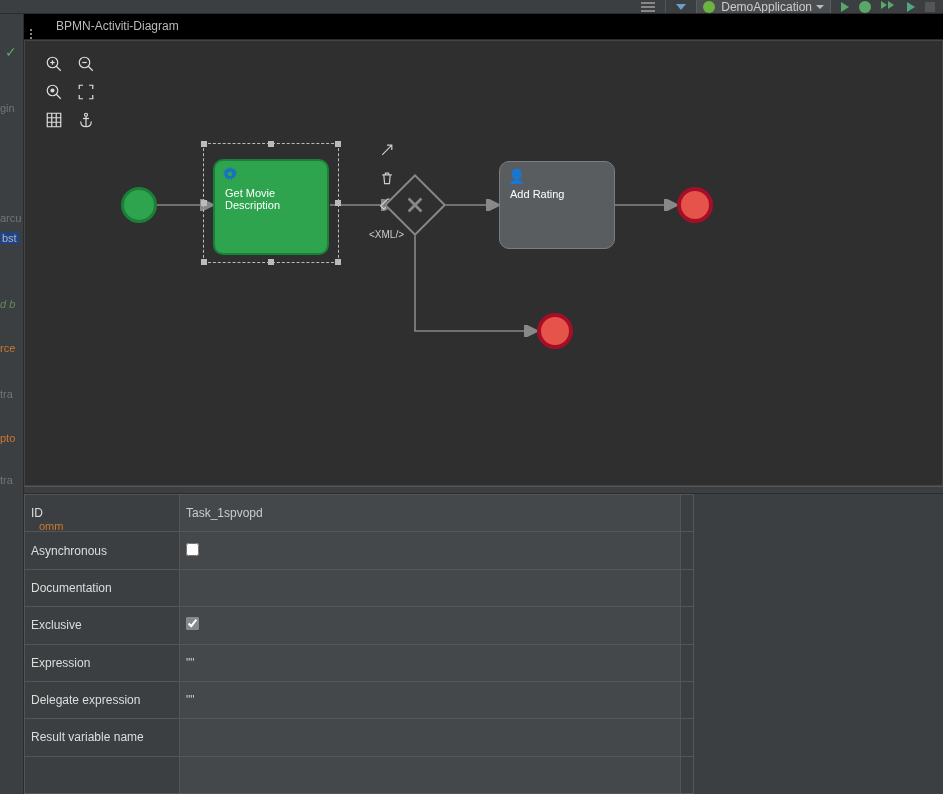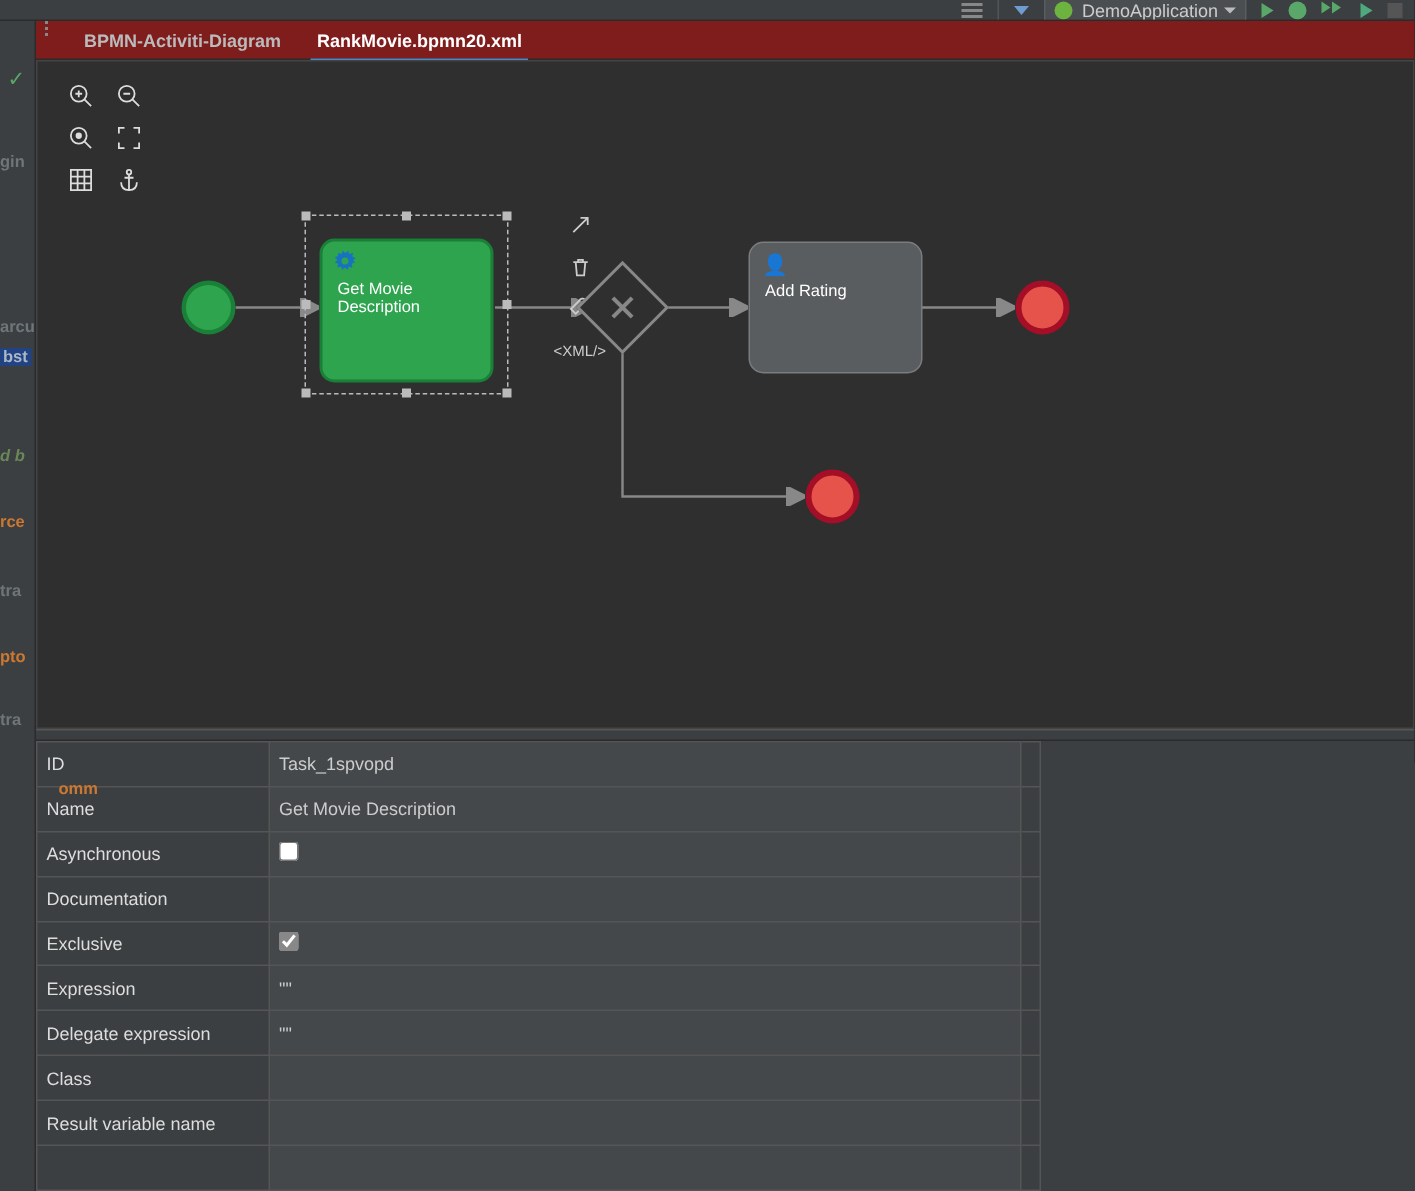--- a/index.html
+++ b/index.html
@@ -16,24 +16,24 @@
   .dbl-tri { position:relative; width:16px; height:12px;}
   .dbl-tri::before,.dbl-tri::after{content:"";position:absolute;width:0;height:0;border-top:4px solid transparent;border-bottom:4px solid transparent;border-left:6px solid #59a869;}
   .dbl-tri::after{ left:7px; }
   .stop-btn { width:10px;height:10px;background:#555; }
   .sep { width:1px;height:18px;background:#555; }
   .hamb { width:14px;height:10px;background:linear-gradient(#888 2px,transparent 2px,transparent 4px,#888 4px,#888 6px,transparent 6px,transparent 8px,#888 8px); }
   
   .body { flex:1; display:flex; min-height:0; }
   .gutter-left { width:24px; background:#3c3f41; border-right:1px solid #2b2b2b; position:relative; color:#6e7679; font-size:11px; }
   .gutter-left .check { position:absolute; top:30px; left:5px; color:#59a869; font-size:14px;}
-  .gutter-left .frag { position:absolute; left:0; white-space:nowrap;font-weight:bold; }
+  .gutter-left .frag { position:absolute; left:0; white-space:nowrap; }
   .editor-col { flex:1; display:flex; flex-direction:column; min-width:0; }
   
-  .tabs { height:26px; background:#7f1d1d; display:flex; align-items:flex-start; border-bottom:1px solid #2b2b2b; position:relative;font-weight:bold;}
+  .tabs { height:26px; background:#000000; display:flex; align-items:flex-end; border-bottom:1px solid #2b2b2b; position:relative;}
   .tabs .drag { width:8px; display:flex; flex-direction:column; gap:2px; margin:0 6px; }
   .tabs .drag span{ width:2px;height:2px;background:#888; display:block;}
   .tab { padding:0 12px; height:26px; display:flex; align-items:center; color:#bbb; position:relative; cursor:pointer;}
   .tab.active { color:#fff; }
   .tab.active::after { content:""; position:absolute; left:8px; right:8px; bottom:-1px; height:2px; background:#4a88c7;}
   
   .canvas-wrap { flex:1; position:relative; background:#2f2f2f; border:1px solid #444; margin:0; overflow:hidden;}
   .toolbar { position:absolute; top:12px; left:18px; display:grid; grid-template-columns:26px 26px; gap:6px 6px; }
   .toolbar .tbtn { width:22px;height:22px; display:flex; align-items:center; justify-content:center; color:#ddd; cursor:pointer;}
   .toolbar svg { width:18px;height:18px; stroke:#ddd; fill:none; stroke-width:1.6;}
@@ -107,23 +107,20 @@
 
       <div class="tabs">
         <div class="drag">
             <span></span>
             <span></span>
             <span></span>
           </div>
         <div class="tab">
             <span>BPMN-Activiti-Diagram</span>
           </div>
-        <div class="tab active">
-            <span>RankMovie.bpmn20.xml</span>
-          </div>
       </div>
 
       <div class="canvas-wrap">
 
         <div class="toolbar">
           <div class="tbtn">
               <svg viewBox="0 0 24 24">
                 <circle cx="10" cy="10" r="7"></circle>
                 <line x1="15" y1="15" x2="21" y2="21"></line>
                 <line x1="7" y1="10" x2="13" y2="10"></line>
@@ -250,25 +247,20 @@
 
       <div class="props">
         <table>
           <tbody>
               <tr>
                 <td class="key">ID</td>
                 <td class="val">Task_1spvopd</td>
                 <td class="col3"></td>
               </tr>
           <tr>
-                <td class="key">Name</td>
-                <td class="val">Get Movie Description</td>
-                <td class="col3"></td>
-              </tr>
-          <tr>
                 <td class="key">Asynchronous</td>
                 <td class="val"><input type="checkbox" style=""></td>
                 <td class="col3"></td>
               </tr>
           <tr>
                 <td class="key">Documentation</td>
                 <td class="val"></td>
                 <td class="col3"></td>
               </tr>
           <tr>
@@ -277,25 +269,20 @@
                 <td class="col3"></td>
               </tr>
           <tr>
                 <td class="key">Expression</td>
                 <td class="val">""</td>
                 <td class="col3"></td>
               </tr>
           <tr>
                 <td class="key">Delegate expression</td>
                 <td class="val">""</td>
-                <td class="col3"></td>
-              </tr>
-          <tr>
-                <td class="key">Class</td>
-                <td class="val"></td>
                 <td class="col3"></td>
               </tr>
           <tr>
                 <td class="key">Result variable name</td>
                 <td class="val"></td>
                 <td class="col3"></td>
               </tr>
           <tr>
                 <td class="key"></td>
                 <td class="val"></td>

